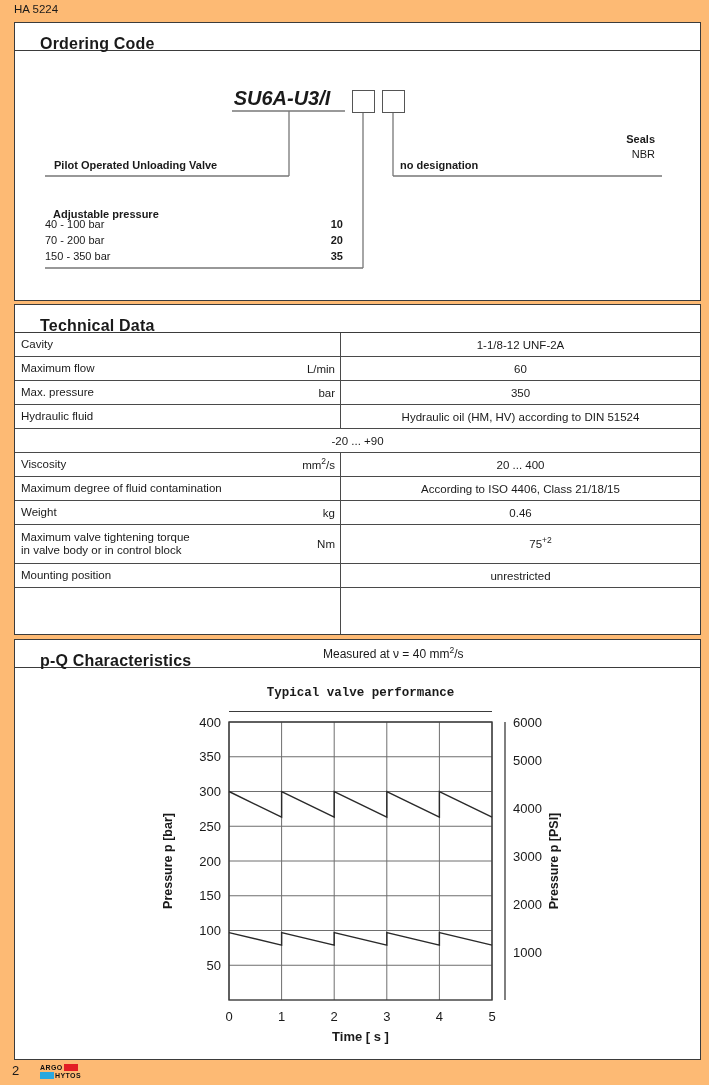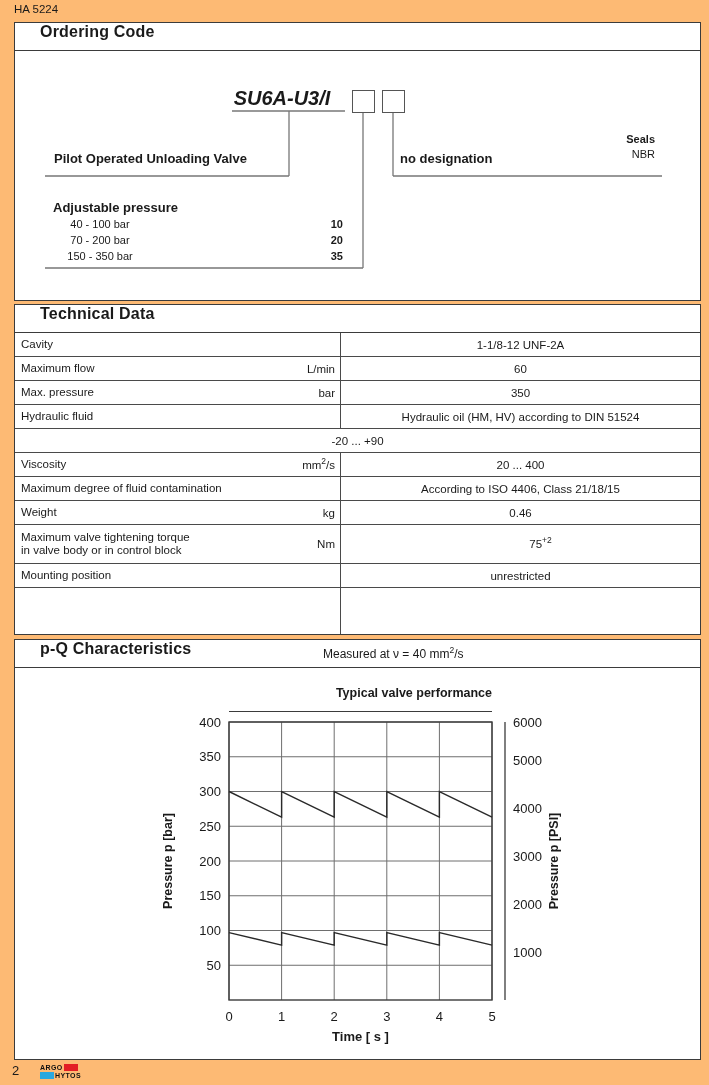--- a/index.html
+++ b/index.html
@@ -2,47 +2,47 @@
 <html><head>
 <meta charset="utf-8">
 <style>
   html,body{margin:0;padding:0;background:#fff;}
   .page{position:relative;width:709px;height:1085px;background:#fdba74;overflow:hidden;
         font-family:"Liberation Sans",sans-serif;color:#1a1a1a;}
   .abs{position:absolute;}
   .doc-code{left:14px;top:3px;font-size:11.5px;}
   .section{position:absolute;left:14px;width:687px;border:1.5px solid #3b3b3b;box-sizing:border-box;background:#fff;}
   .sec-header{position:relative;height:27px;border-bottom:1.5px solid #3b3b3b;}
-  .sec-title{position:absolute;left:25px;top:0;font-size:16px;font-weight:bold;letter-spacing:.2px;}
+  .sec-title{position:absolute;left:25px;top:12px;font-size:16px;font-weight:bold;letter-spacing:.2px;}
   .sub-note{position:absolute;left:308px;top:7px;font-size:12px;}
   sup{font-size:8.5px;line-height:0;}
   
   .diagram-svg{position:absolute;left:14px;top:50px;pointer-events:none;}
   .code-box{position:absolute;width:21px;height:21px;border:1.3px solid #555;background:#fff;}
   .model-code{position:absolute;left:216px;top:87px;width:132px;text-align:center;font-size:20px;font-weight:bold;font-style:italic;}
-  .dlabel{position:absolute;font-size:13px;font-weight:bold;}
+  .dlabel{position:absolute;font-size:11px;font-weight:bold;margin-top:8px;}
   .seals-wrap{position:absolute;left:560px;top:133px;width:95px;text-align:right;font-size:11px;}
   .seals-h{font-weight:bold;}
   .seals-v{margin-top:3px;}
   .press-opts{position:absolute;left:45px;top:216px;width:298px;}
   .opt-row{position:relative;height:16px;}
-  .opt-range{position:absolute;left:0;width:110px;text-align:center;font-size:11px;line-height:16px;}
+  .opt-range{position:absolute;left:0;width:110px;text-align:left;font-size:11px;line-height:16px;}
   .opt-code{position:absolute;right:0;width:30px;text-align:right;font-size:11px;font-weight:bold;line-height:16px;}
   
   .ttable{display:flex;flex-direction:column;height:calc(100% - 28.5px);}
   .trow{display:flex;height:23px;border-bottom:1px solid #4a4a4a;align-items:stretch;font-size:11.5px;flex:none;}
   .trow.tall{height:38px;gap:40px;}
   .trow.filler{flex:1;border-bottom:none;}
   .tcl{width:326px;border-right:1px solid #4a4a4a;display:flex;align-items:center;
        padding:0 5px 0 6px;box-sizing:border-box;}
   .tlabel{line-height:13px;}
   .tunit{margin-left:auto;padding-left:8px;white-space:nowrap;}
   .tcr{flex:1;display:flex;align-items:center;justify-content:center;text-align:center;}
   
-  .chart-title{left:229px;top:686px;width:263px;text-align:right;font-size:12.5px;font-weight:bold;}
+  .chart-title{left:229px;top:686px;width:263px;text-align:center;font-size:12.5px;font-weight:bold;font-family:Liberation Mono, monospace;}
   .chart-underline{left:229px;top:711px;width:263px;height:0;border-top:1.2px solid #3b3b3b;}
   svg text{font-family:"Liberation Sans",sans-serif;fill:#1a1a1a;}
   .tick{font-size:13px;}
   .axis-label{font-size:12.5px;font-weight:bold;}
   .xlab{font-size:13px;font-weight:bold;}
   
   .page-num{left:12px;top:1063px;font-size:13px;}
   .logo{left:40px;top:1063px;font-size:7px;font-weight:bold;letter-spacing:.4px;line-height:7px;color:#111;}
   .logo-row{display:flex;align-items:center;height:8px;}
   .logo-block{width:14px;height:7px;}

